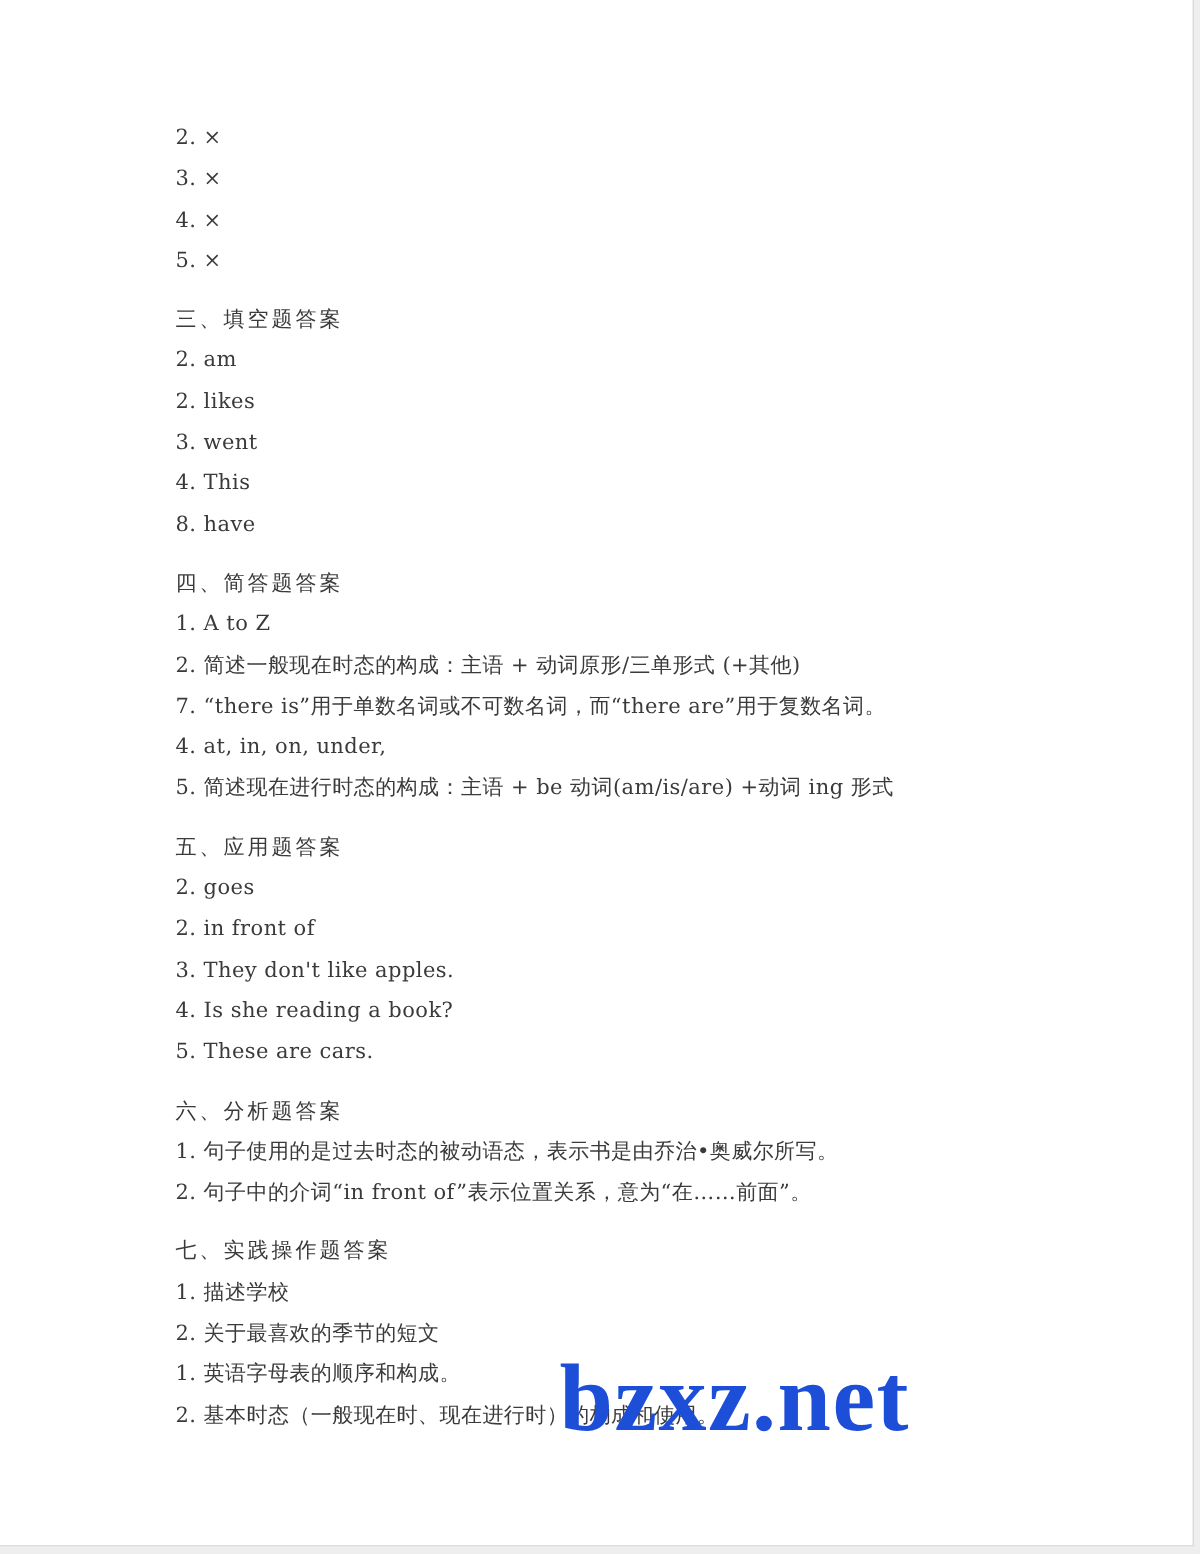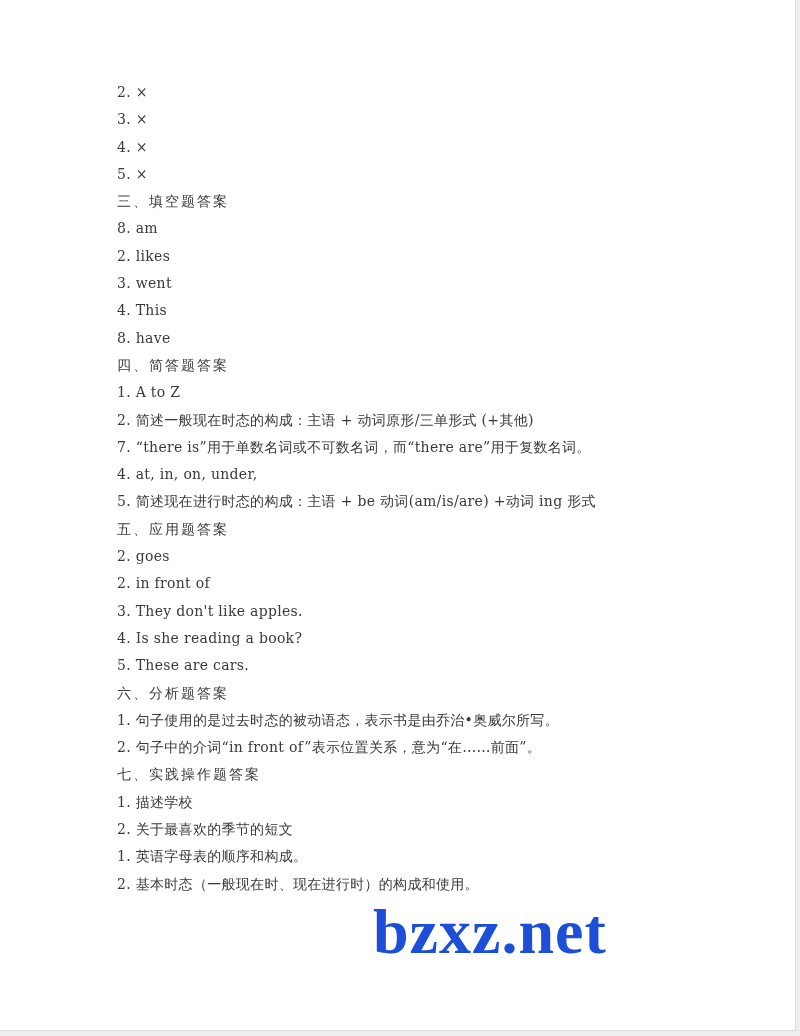--- a/index.html
+++ b/index.html
@@ -24,21 +24,21 @@
     width: 640px;
   }
   .line {
     height: 27.3px;
     line-height: 27.3px;
     font-size: 14px;
     color: #3a3a3a;
     white-space: nowrap;
     letter-spacing: 0.3px;
   }
-  .line.heading { letter-spacing: 2px; }
+  .line.heading { letter-spacing: 2px; margin-top: 12px; }
   .watermark {
     position: absolute;
     left: 373px; top: 890px;
     font-family: Liberation Serif, serif;
     font-weight: bold;
     font-size: 64px;
     line-height: 84px;
     color: #1d4ed8;
     letter-spacing: 1px;
     user-select: none;
@@ -47,21 +47,21 @@
 </head>
 <body>
 
 <div class="page">
   <div class="content" id="content">
       <div class="line">2.  ×</div>
       <div class="line">3.  ×</div>
       <div class="line">4.  ×</div>
       <div class="line">5.  ×</div>
       <div class="line heading">三、填空题答案</div>
-      <div class="line">8.  am</div>
+      <div class="line">2.  am</div>
       <div class="line">2.  likes</div>
       <div class="line">3.  went</div>
       <div class="line">4.  This</div>
       <div class="line">8.  have</div>
       <div class="line heading">四、简答题答案</div>
       <div class="line">1.  A to Z</div>
       <div class="line">2. 简述一般现在时态的构成：主语 + 动词原形/三单形式 (+其他)</div>
       <div class="line">7.  “there is”用于单数名词或不可数名词，而“there are”用于复数名词。</div>
       <div class="line">4.  at, in, on, under,</div>
       <div class="line">5. 简述现在进行时态的构成：主语 + be 动词(am/is/are) +动词 ing 形式</div>

